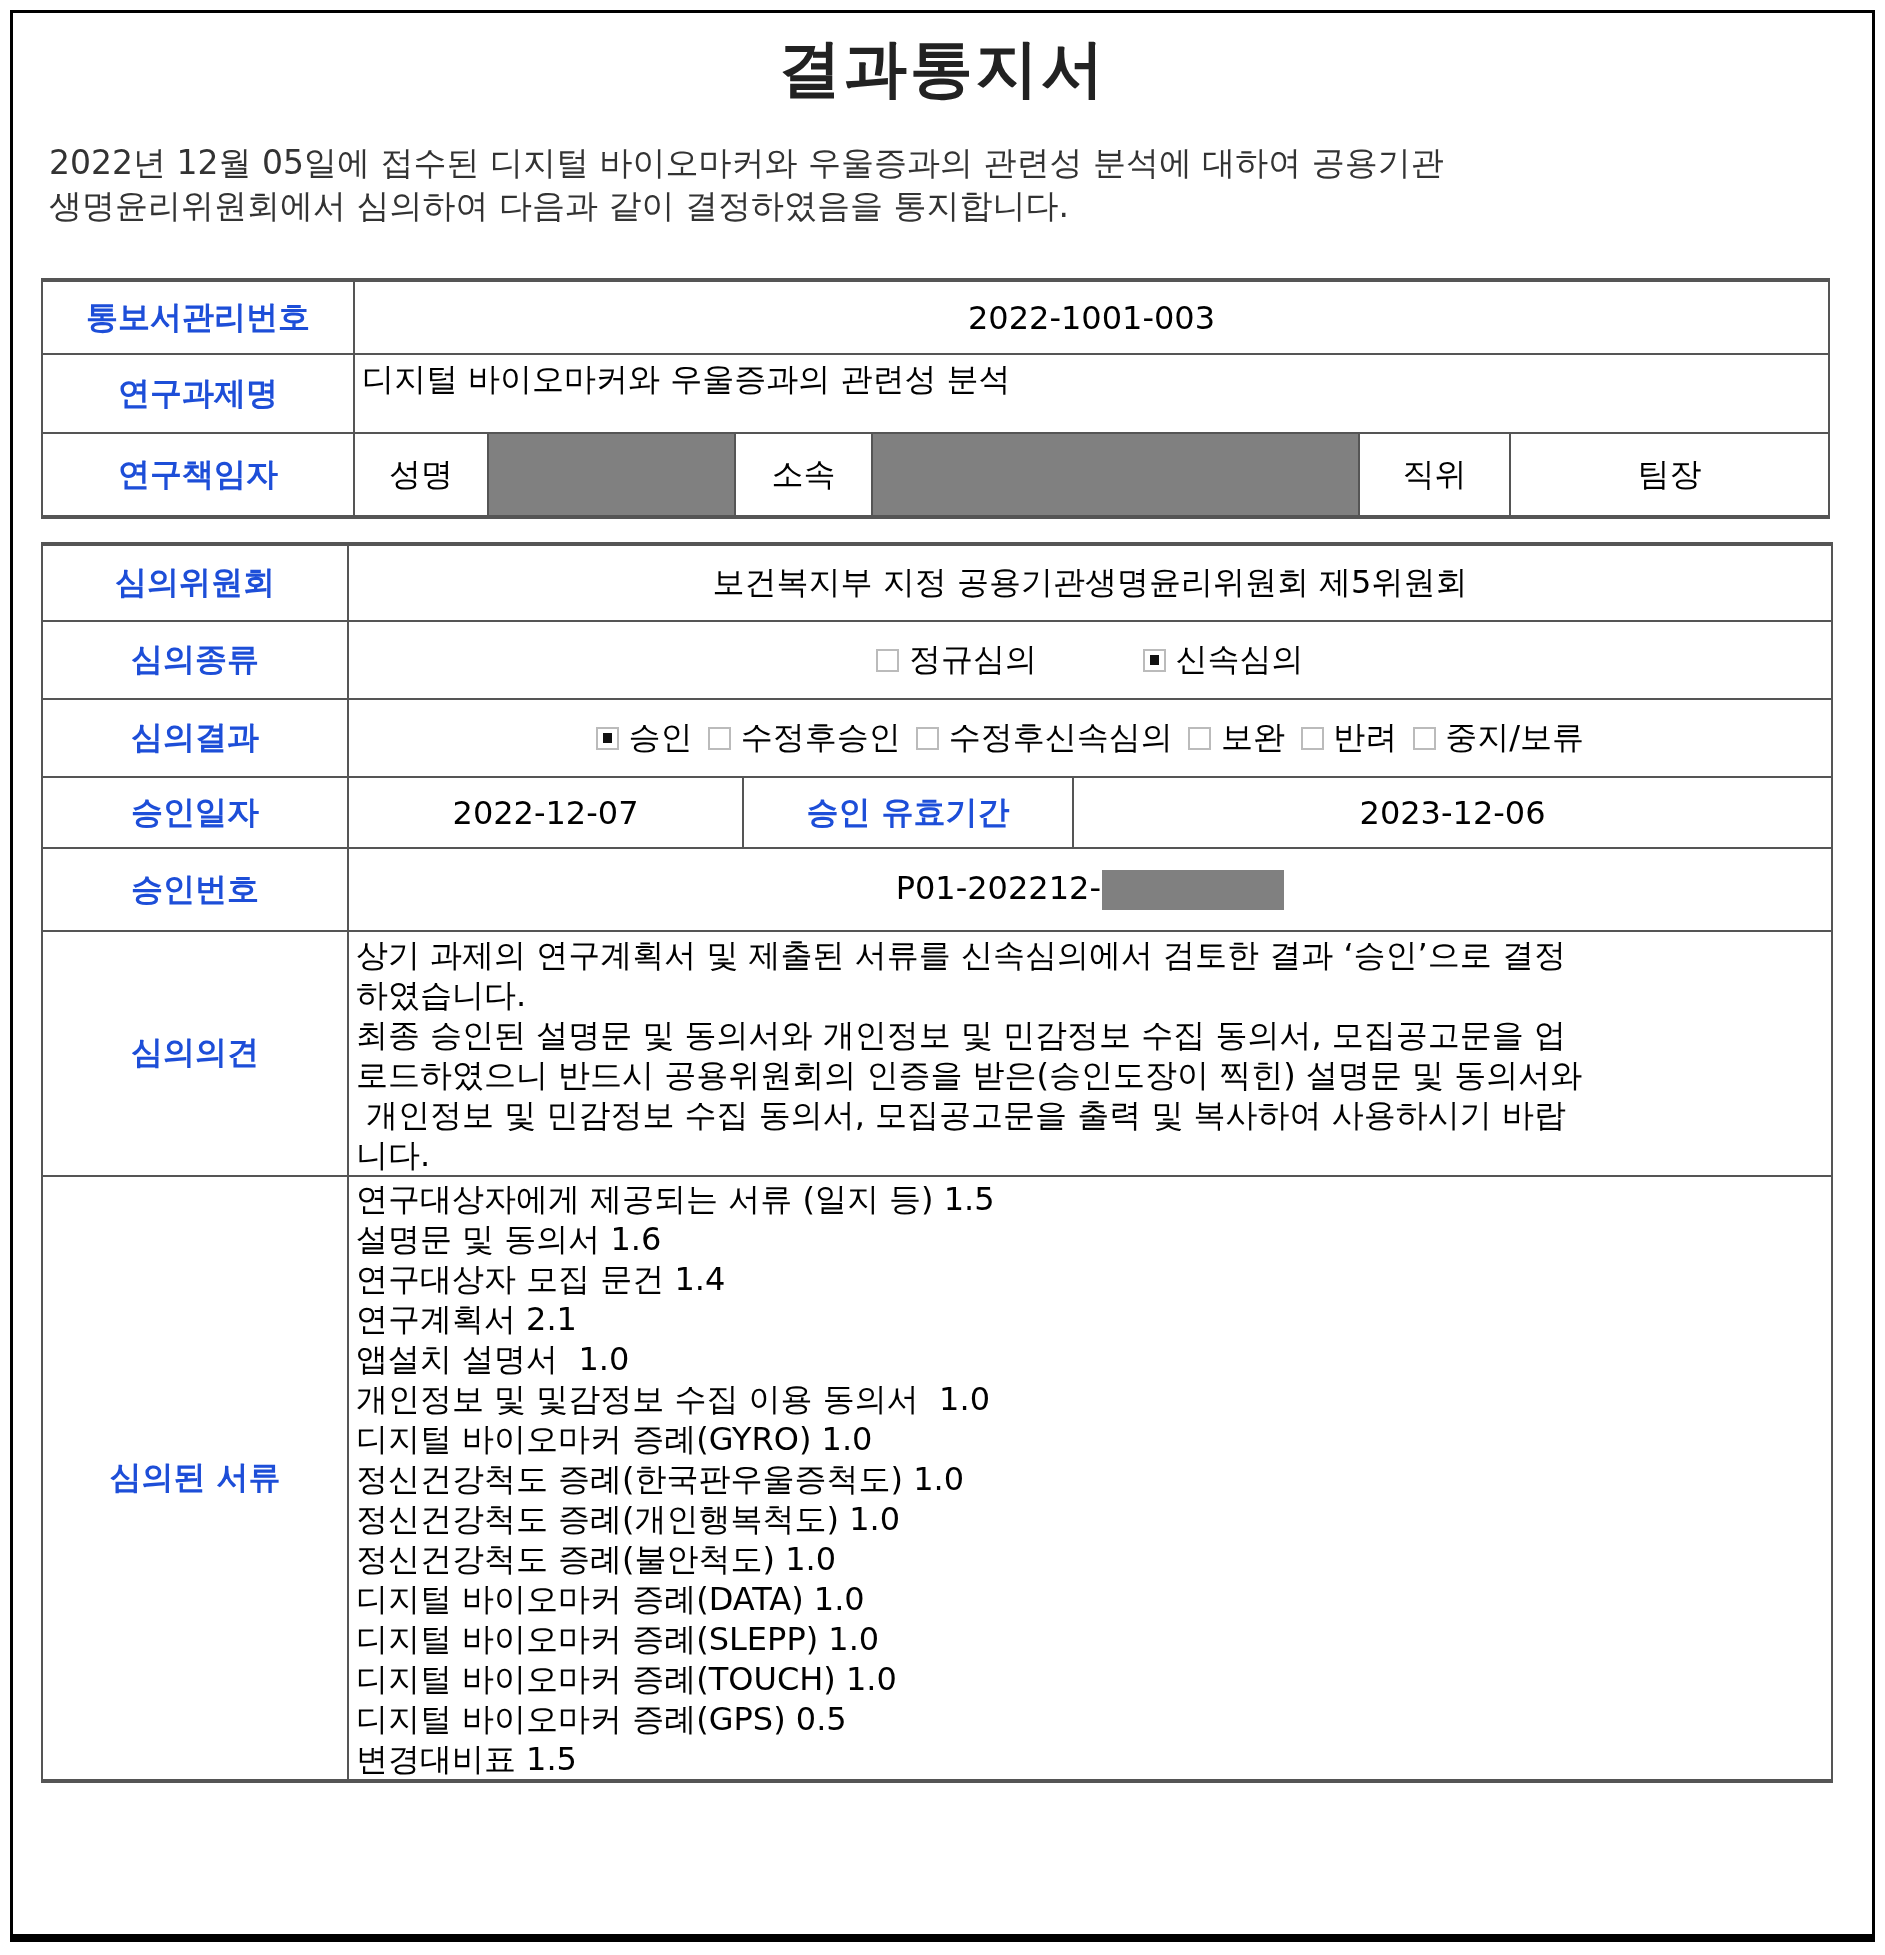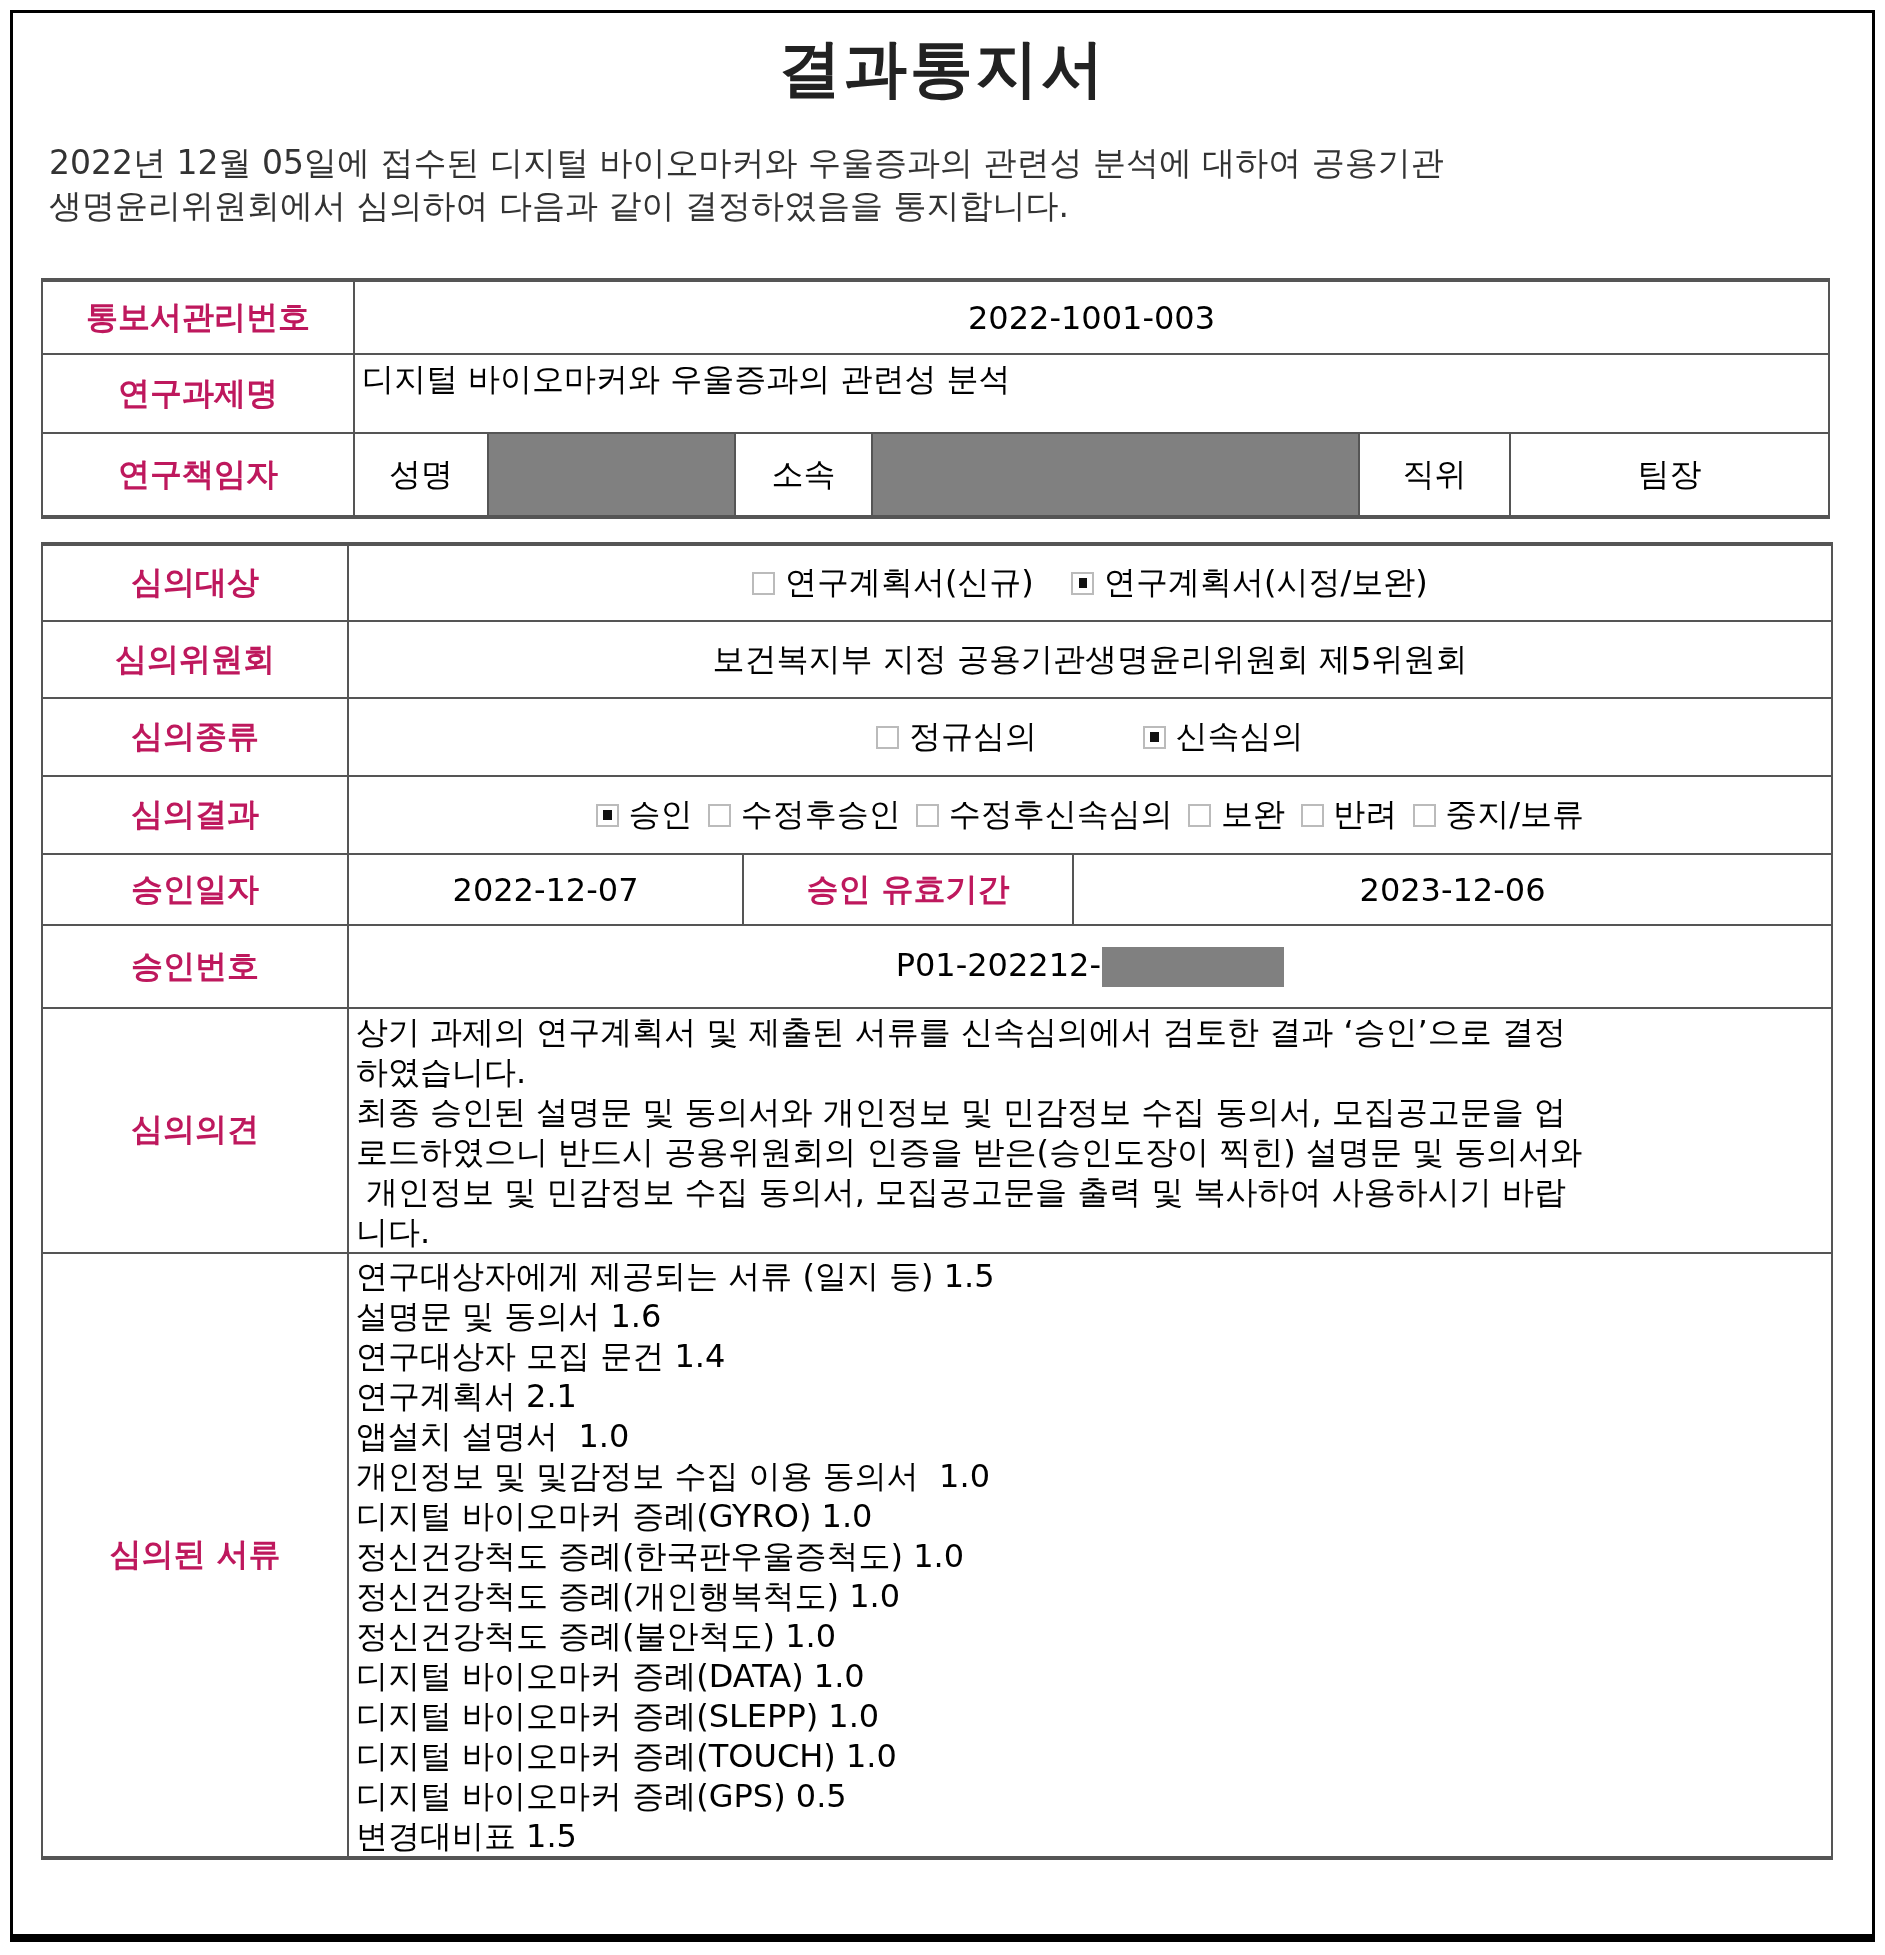--- a/index.html
+++ b/index.html
@@ -5,21 +5,21 @@
   html, body { margin: 0; padding: 0; background: #ffffff; }
   body { width: 1885px; height: 1955px; position: relative; overflow: hidden;
          font-family: "DejaVu Sans", "Liberation Sans", sans-serif; color: #2b2b2b; }
   .frame { position: absolute; left: 9.6px; top: 9.6px; width: 1865px; height: 1932px;
            border: 3.4px solid #000; border-bottom-width: 8.2px; box-sizing: border-box; }
   .title { position: absolute; left: 0; top: 26px; width: 1885px; text-align: center;
            font-family: Liberation Mono, monospace; font-size: 63px; font-weight: bold; color: #222; letter-spacing: 2.7px; }
   .intro { position: absolute; left: 49px; top: 141px; width: 1792px; font-size: 33px; line-height: 43px; color: #333; }
   table { position: absolute; border-collapse: collapse; table-layout: fixed; }
   td { border: 2.7px solid #555; padding: 0; font-size: 32px; color: #000000; vertical-align: middle; }
-  td.lbl { text-align: center; font-weight: bold; color: #be185d; }
+  td.lbl { text-align: center; font-weight: bold; color: #1d4ed8; }
   td.c { text-align: center; }
   .redact { background: #808080; }
   .tbl1 { left: 41px; top: 278px; width: 1788px; border-top: 4.8px solid #555; border-bottom: 4.8px solid #555; }
   .tbl2 { left: 41px; top: 542px; width: 1788px; border-top: 4.8px solid #555; border-bottom: 4.8px solid #555; }
   .tl { text-align: left; vertical-align: top; padding: 2.7px 4.1px 0 6.9px; }
   .opt { display: inline-flex; align-items: center; margin: 0 13.7px; }
   .box { display: inline-block; width: 23px; height: 23px; border: 2.1px solid #bbb; box-sizing: border-box;
          margin-right: 9.6px; background: #fff; position: relative; }
   .box.on::after { content: ""; position: absolute; left: 5.5px; top: 4.8px; width: 8.2px; height: 9.6px; background: #111; }
   .opinion { font-size: 32px; line-height: 40px; }
@@ -71,33 +71,20 @@
   </table>
 
 <table class="tbl2">
   <colgroup>
     <col style="width:306px">
       <col style="width:395px">
       <col style="width:330px">
       <col style="width:759px">
   </colgroup>
   <tbody>
-      <tr style="height:77px">
-    <td class="lbl">심의대상</td>
-    <td class="c" colspan="3">
-      <span class="opt">
-            <span class="box"></span>
-            <span>연구계획서(신규)</span>
-          </span>
-      <span class="opt">
-            <span class="box on"></span>
-            <span>연구계획서(시정/보완)</span>
-          </span>
-    </td>
-  </tr>
   <tr style="height:77px">
     <td class="lbl">심의위원회</td>
     <td class="c" colspan="3">보건복지부 지정 공용기관생명윤리위원회 제5위원회</td>
   </tr>
   <tr style="height:78px">
     <td class="lbl">심의종류</td>
     <td class="c" colspan="3">
       <span class="opt" style="margin-right:82px">
             <span class="box"></span>
             <span>정규심의</span>

